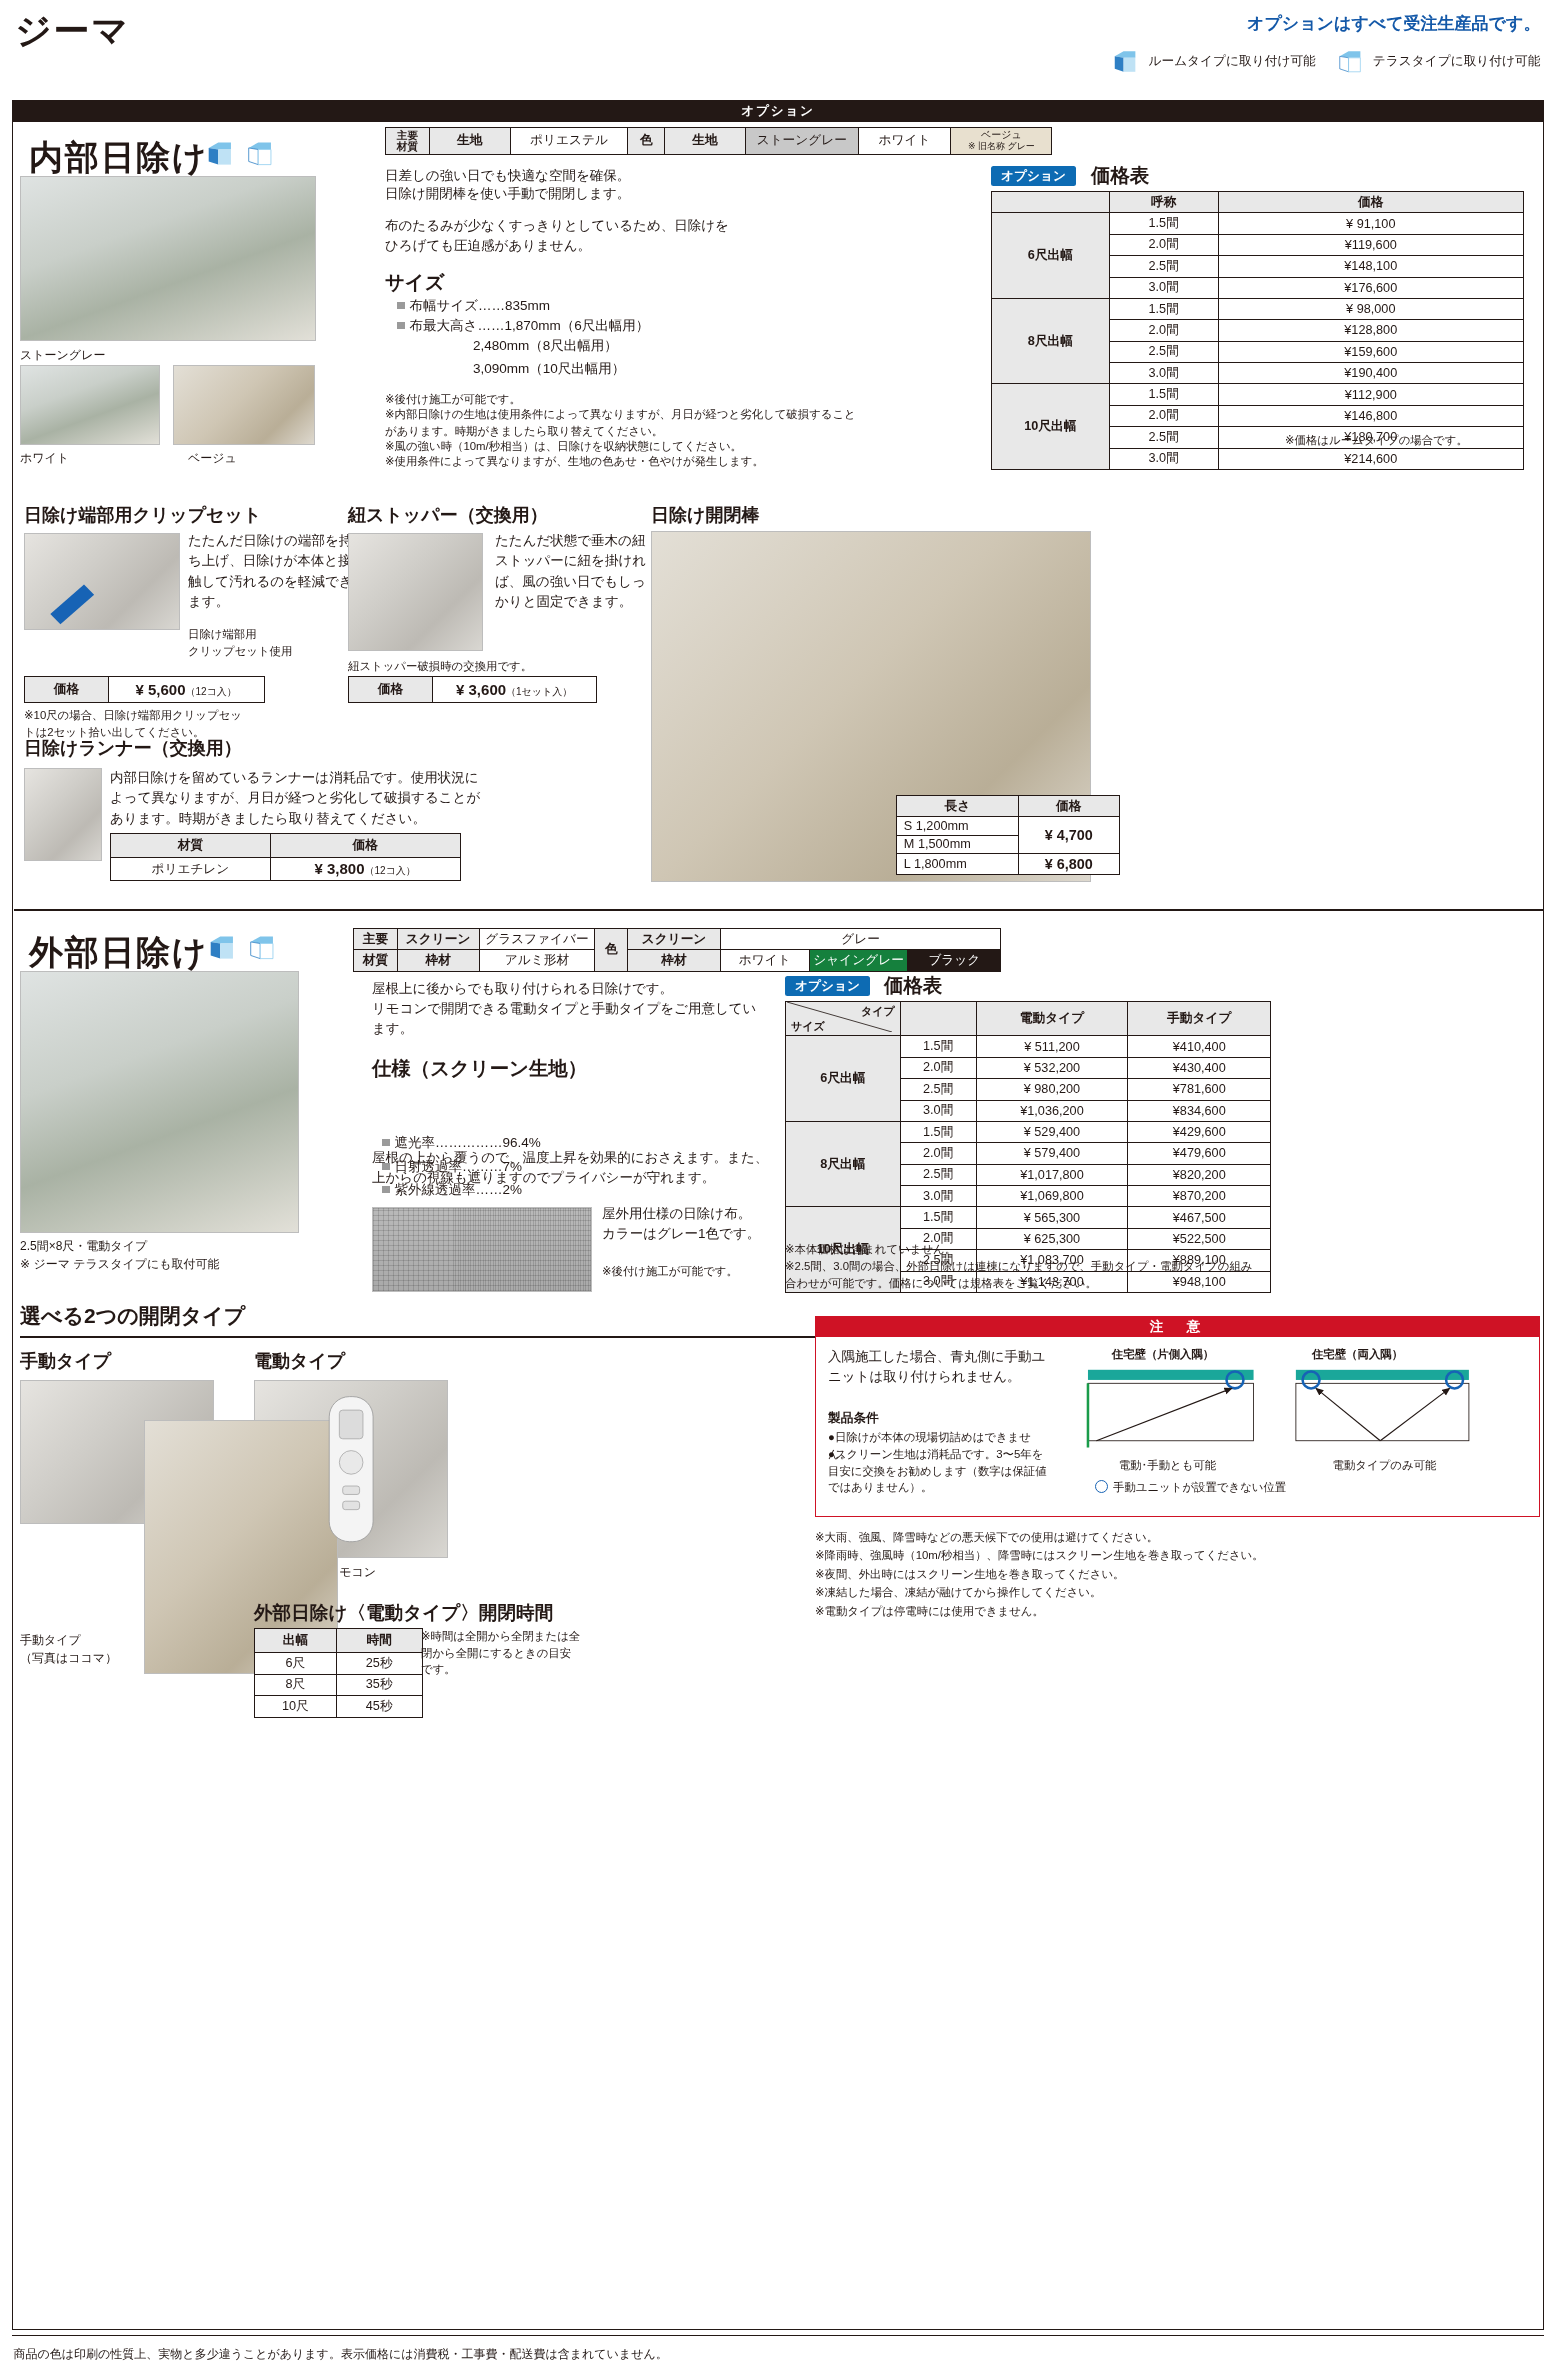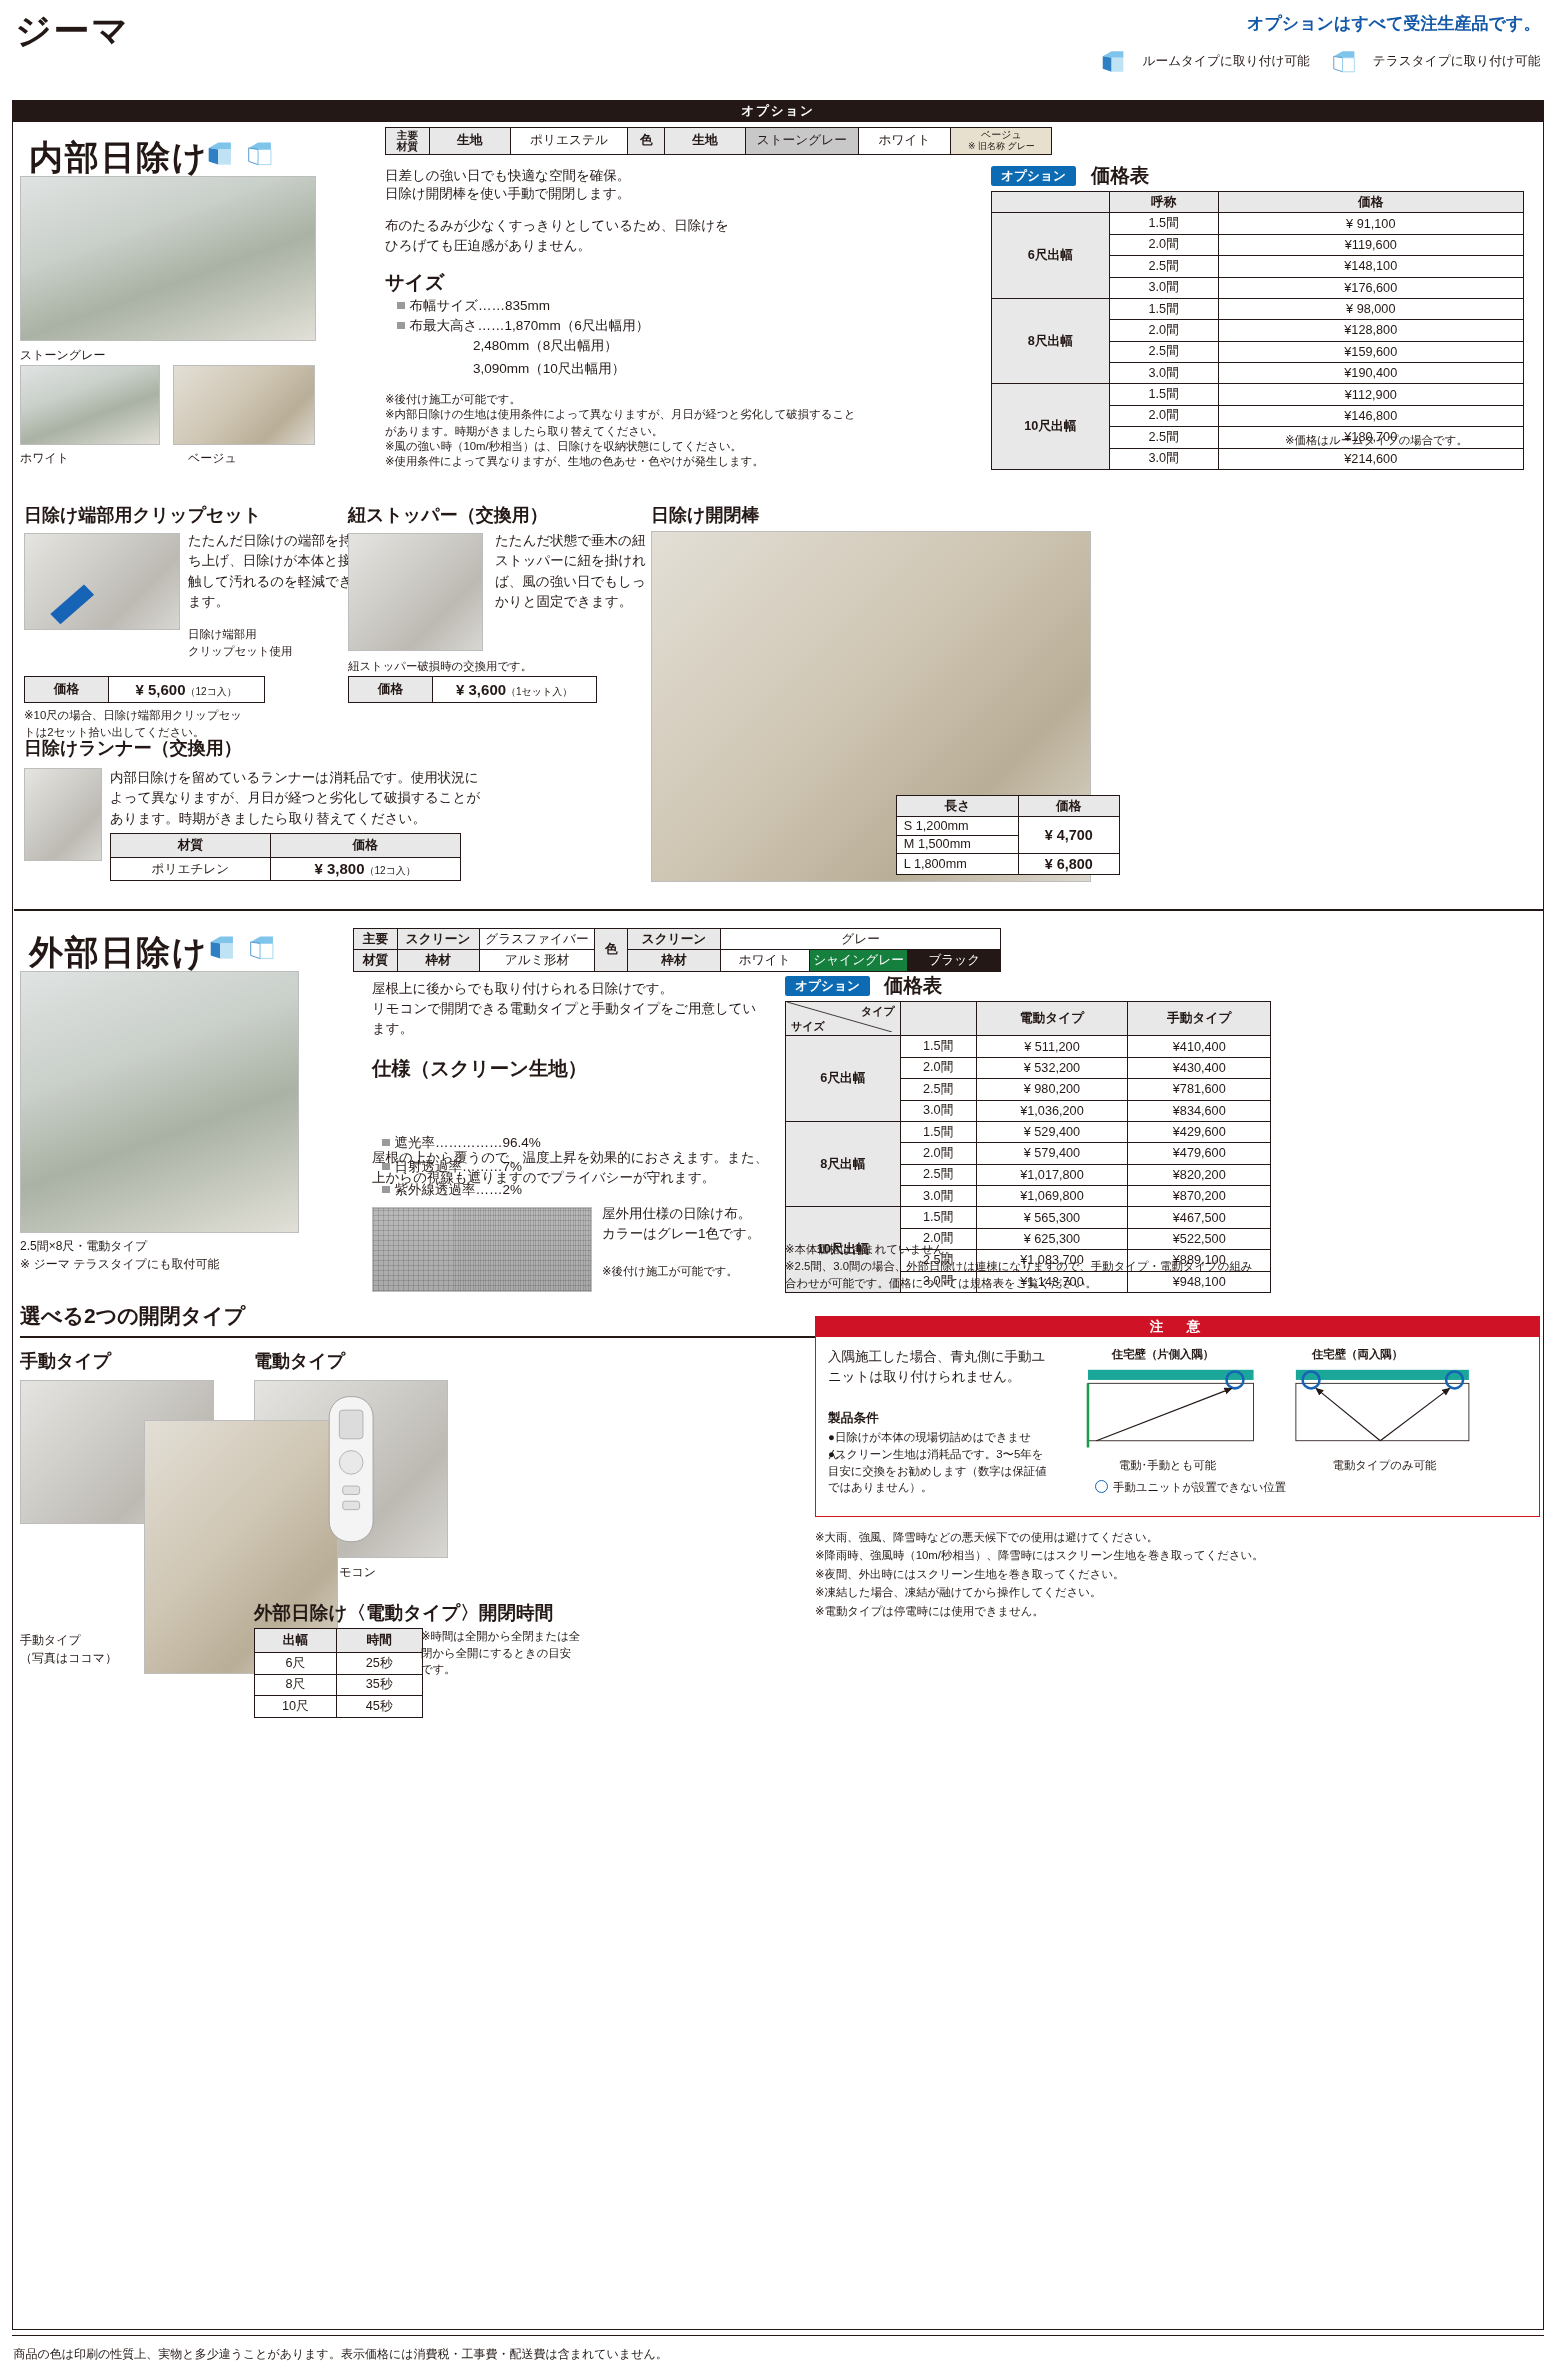--- a/index.html
+++ b/index.html
@@ -9,21 +9,21 @@
     font-family:"Liberation Sans","DejaVu Sans",sans-serif;
     color:#231815;
     -webkit-font-smoothing:antialiased;
   }
   .page{position:relative;width:1559px;height:2377px;overflow:hidden;}
 
   
   .hdr-title{position:absolute;left:15px;top:6.8px;font-size:36px;font-weight:bold;letter-spacing:1.7px;}
   .hdr-note{position:absolute;right:18.6px;top:12px;font-size:17px;font-weight:bold;color:#1358a8;}
   .hdr-icons{position:absolute;right:18.6px;top:49px;display:flex;gap:22px;align-items:center;font-size:12.7px;}
-  .hdr-icons .pair{display:flex;align-items:center;gap:11px;}
+  .hdr-icons .pair{display:flex;align-items:center;gap:5px;}
   .cube{width:30px;height:25px;display:block;}
 
   .optbar{position:absolute;left:12px;top:100px;width:1532px;height:22px;background:#231815;color:#fff;
           font-size:12.7px;font-weight:bold;text-align:center;line-height:22px;letter-spacing:1.7px;}
   .frame{position:absolute;left:12px;top:100px;width:1532px;height:2230px;border:1.7px solid #231815;box-sizing:border-box;}
 
   .sec-title{font-size:34px;font-weight:bold;letter-spacing:1.7px;}
 
   
   table{border-collapse:collapse;}

